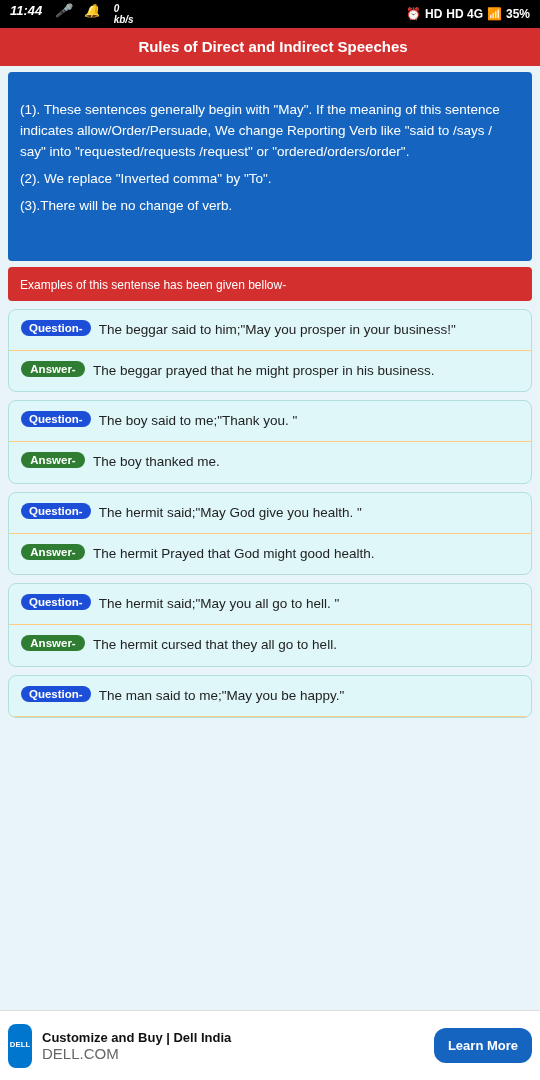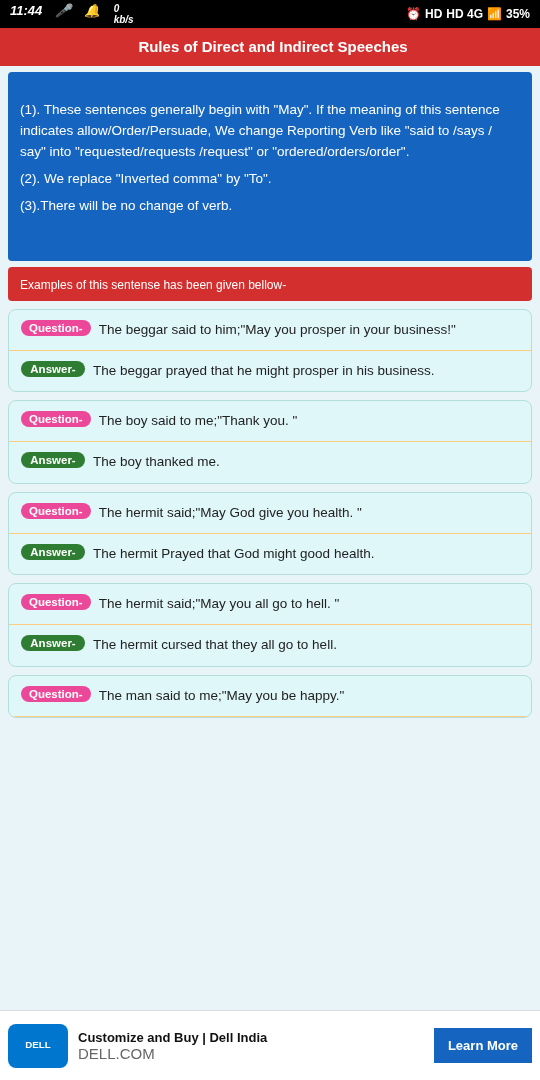--- a/index.html
+++ b/index.html
@@ -88,21 +88,21 @@
       display: inline-flex;
       align-items: center;
       justify-content: center;
       border-radius: 14px;
       padding: 2px 8px;
       font-size: 11.5px;
       font-weight: bold;
       white-space: nowrap;
       min-width: 64px;
     }
-    .badge.q-badge { background: #ec4899; color: #fff; }
+    .badge.q-badge { background: #1d4ed8; color: #fff; }
     .badge.a-badge { background: #2e7d32; color: #fff; }
     .qa-text {
       color: #222;
       font-size: 13.5px;
       line-height: 1.5;
       flex: 1;
     }
 
     
     .ad-bar {
@@ -113,40 +113,40 @@
       height: 70px;
       background: #fff;
       border-top: 1px solid #ddd;
       display: flex;
       align-items: center;
       padding: 0 8px;
       gap: 10px;
       z-index: 100;
     }
     .ad-logo {
-      width: 60px;
+      width: 24px;
       height: 44px;
       border-radius: 8px;
       background: #0076ce;
       display: flex;
       align-items: center;
       justify-content: center;
       flex-shrink: 0;
     }
     .ad-logo svg { width: 30px; height: 30px; }
     .ad-text-block { flex: 1; }
     .ad-title { font-size: 13px; font-weight: bold; color: #111; }
     .ad-domain { font-size: 15px; color: #666; }
     .ad-btn {
       background: #1565c0;
       color: #fff;
       font-size: 13px;
       font-weight: bold;
       border: none;
-      border-radius: 0;
+      border-radius: 12px;
       padding: 10px 14px;
       cursor: pointer;
       white-space: nowrap;
     }
 
     .content-scroll {
       padding-bottom: 80px;
     }
   </style>
 </head>

